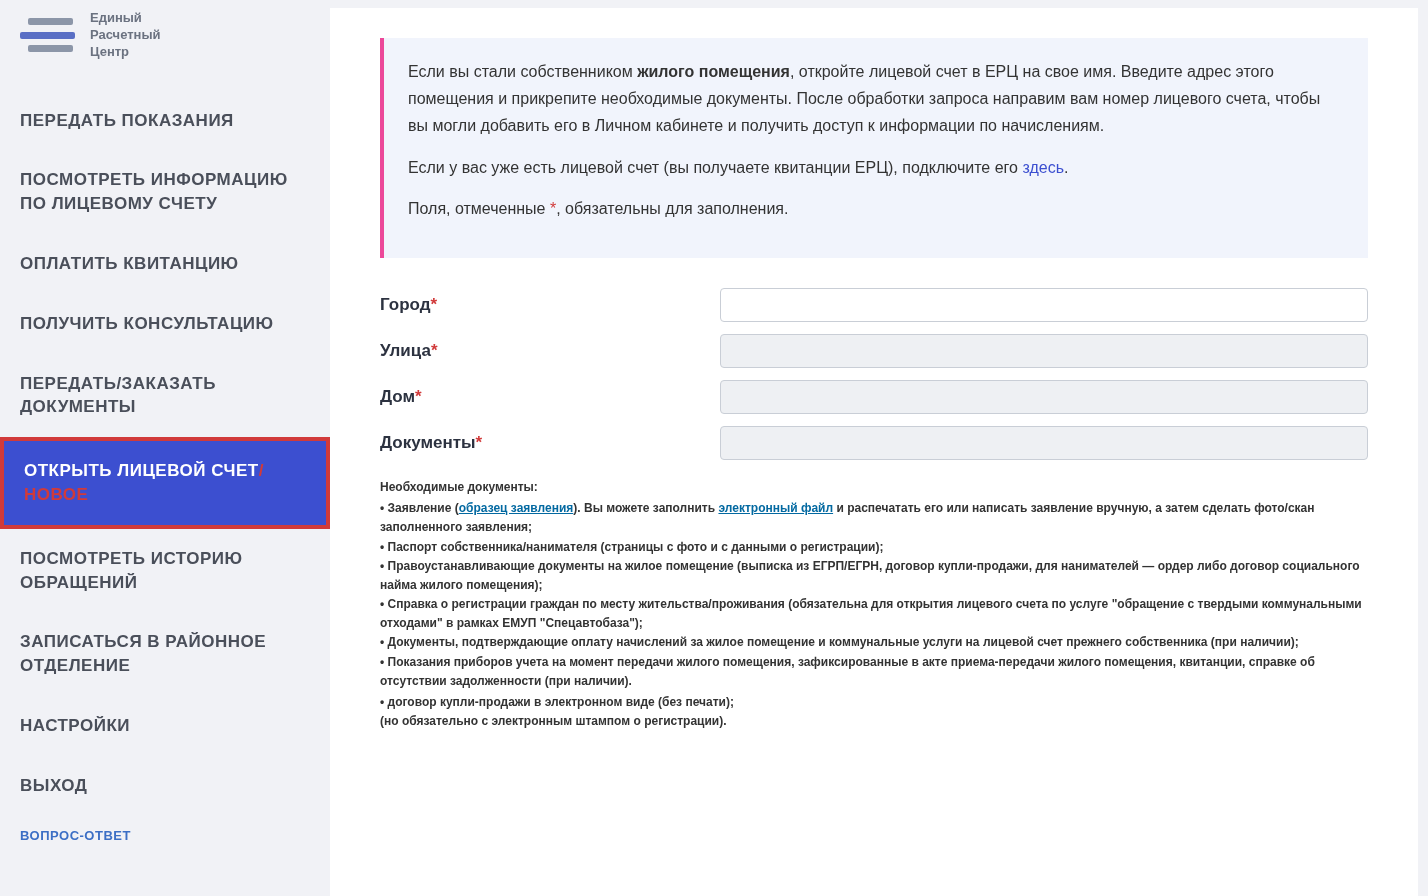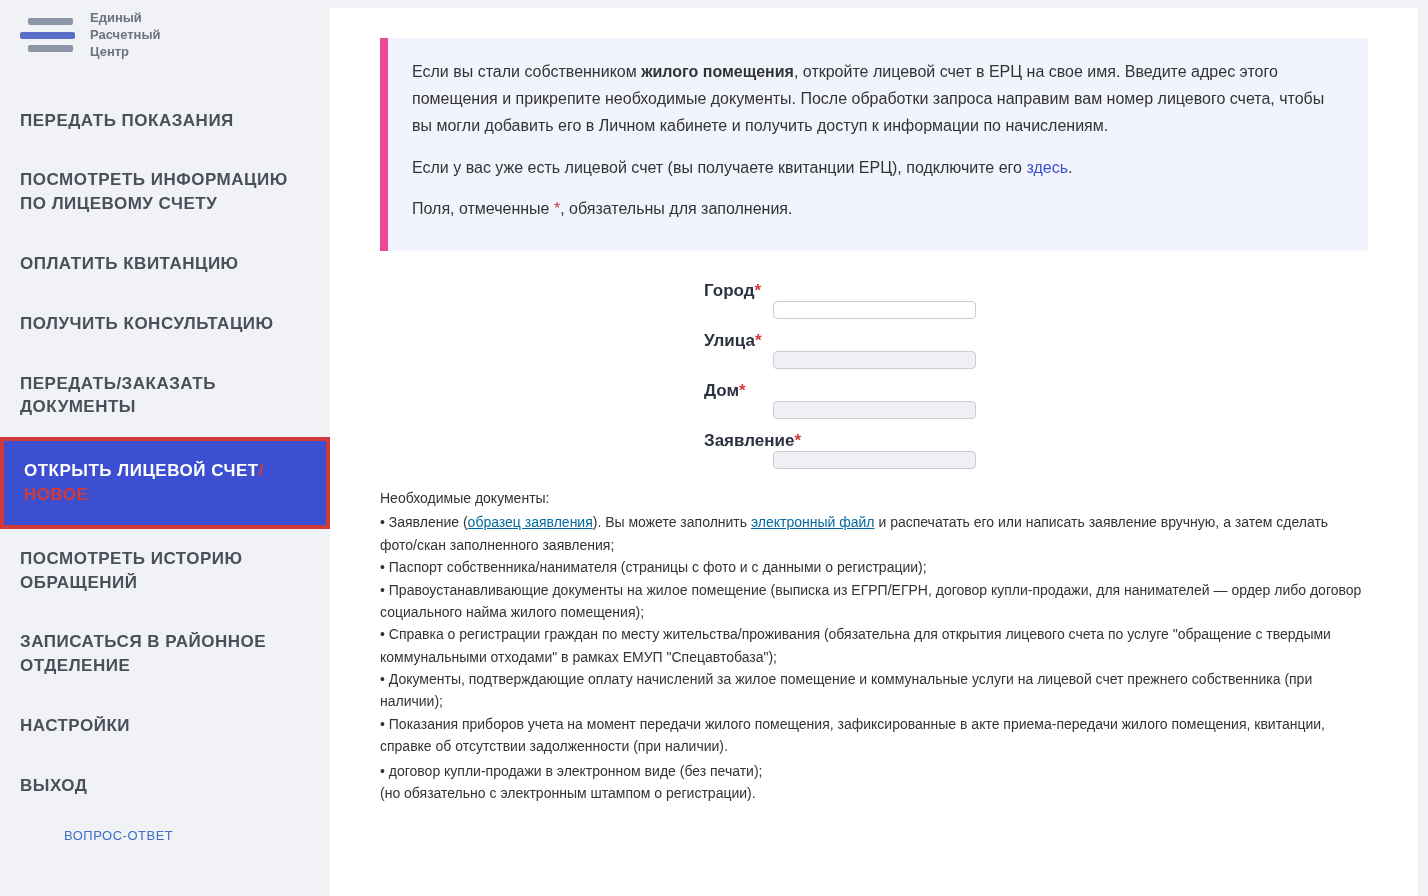--- a/index.html
+++ b/index.html
@@ -37,56 +37,56 @@
   cursor: pointer;
   line-height: 1.4;
 }
 .nav-item.active {
   background: #3c4fd0;
   color: #fff;
   border: 4px solid #d13a3a;
 }
 .nav-item.active .new-badge { color: #d13a3a; }
 .nav-item .new-badge { color: #d13a3a; }
-.nav-link { color: #3c6fc5; padding: 12px 20px; font-size: 13px; font-weight: 400; letter-spacing: 0.5px; cursor: pointer; margin-left: 44px; }
+.nav-link { color: #3c6fc5; padding: 12px 20px; font-size: 13px; font-weight: 700; letter-spacing: 0.5px; cursor: pointer; }
 .ext-icon { font-size: 12px; margin-left: 3px; }
 .main {
   flex: 1;
   background: #fff;
   margin: 8px 10px 0 0;
   padding: 30px 50px;
   overflow-y: auto;
 }
 .info-box {
-  border-left: 8px solid #ec4899;
+  border-left: 4px solid #ec4899;
   background: #f1f4fc;
   padding: 20px 24px;
   margin-bottom: 30px;
   font-size: 16px;
   line-height: 1.7;
   color: #333;
 }
 .info-box p { margin-bottom: 14px; }
-.info-box p:last-child { margin-bottom: 9px; }
+.info-box p:last-child { margin-bottom: 16px; }
 .info-box strong { font-weight: 700; }
 .info-box a { color: #3c4fd0; cursor: pointer; }
 .asterisk { color: #d13a3a; }
-.form-row { display: flex; align-items: center; margin-bottom: 12px; flex-direction: column; }
+.form-row { display: flex; align-items: center; margin-bottom: 12px; }
 .form-label { width: 340px; font-size: 17px; font-weight: 600; color: #2c3240; }
 .form-input {
   flex: 1;
   height: 34px;
   border: 1px solid #c9ced6;
   border-radius: 4px;
   background: #fff;
   font-size: 14px;
   padding: 0 10px;
 }
 .form-input.disabled { background: #eef0f3; }
-.doc-section { margin-top: 18px; font-size: 14px; line-height: 1.6; color: #333; }
+.doc-section { margin-top: 18px; font-size: 12px; line-height: 1.6; color: #333; font-weight: bold; }
 .doc-section a { color: #0369a1; text-decoration: underline; cursor: pointer; }
 .doc-list { margin-top: 2px; }
 .doc-list .item::before { content: "• "; }
 .doc-para { margin-top: 18px; }
 </style>
 </head>
 <body>
 
 <div class="layout">
   <aside class="sidebar">
@@ -138,21 +138,21 @@
     </div>
     <div class="form-row">
       <label class="form-label"><span>Улица</span><span class="asterisk">*</span></label>
       <input class="form-input disabled" style="">
     </div>
     <div class="form-row">
       <label class="form-label"><span>Дом</span><span class="asterisk">*</span></label>
       <input class="form-input disabled" style="">
     </div>
     <div class="form-row">
-      <label class="form-label"><span>Заявление</span><span class="asterisk">*</span></label>
+      <label class="form-label"><span>Документы</span><span class="asterisk">*</span></label>
       <input class="form-input disabled" style="">
     </div>
 
     <div class="doc-section">
       <div>Необходимые документы:</div>
       <div class="doc-list">
         <div class="item"><span>Заявление (</span><a>образец заявления</a><span>). Вы можете заполнить </span><a>электронный файл</a><span> и распечатать его или написать заявление вручную, а затем сделать фото/скан заполненного заявления;</span></div>
         <div class="item">Паспорт собственника/нанимателя (страницы с фото и с данными о регистрации);</div>
         <div class="item">Правоустанавливающие документы на жилое помещение (выписка из ЕГРП/ЕГРН, договор купли-продажи, для нанимателей — ордер либо договор социального найма жилого помещения);</div>
         <div class="item">Справка о регистрации граждан по месту жительства/проживания (обязательна для открытия лицевого счета по услуге "обращение с твердыми коммунальными отходами" в рамках ЕМУП "Спецавтобаза");</div>

